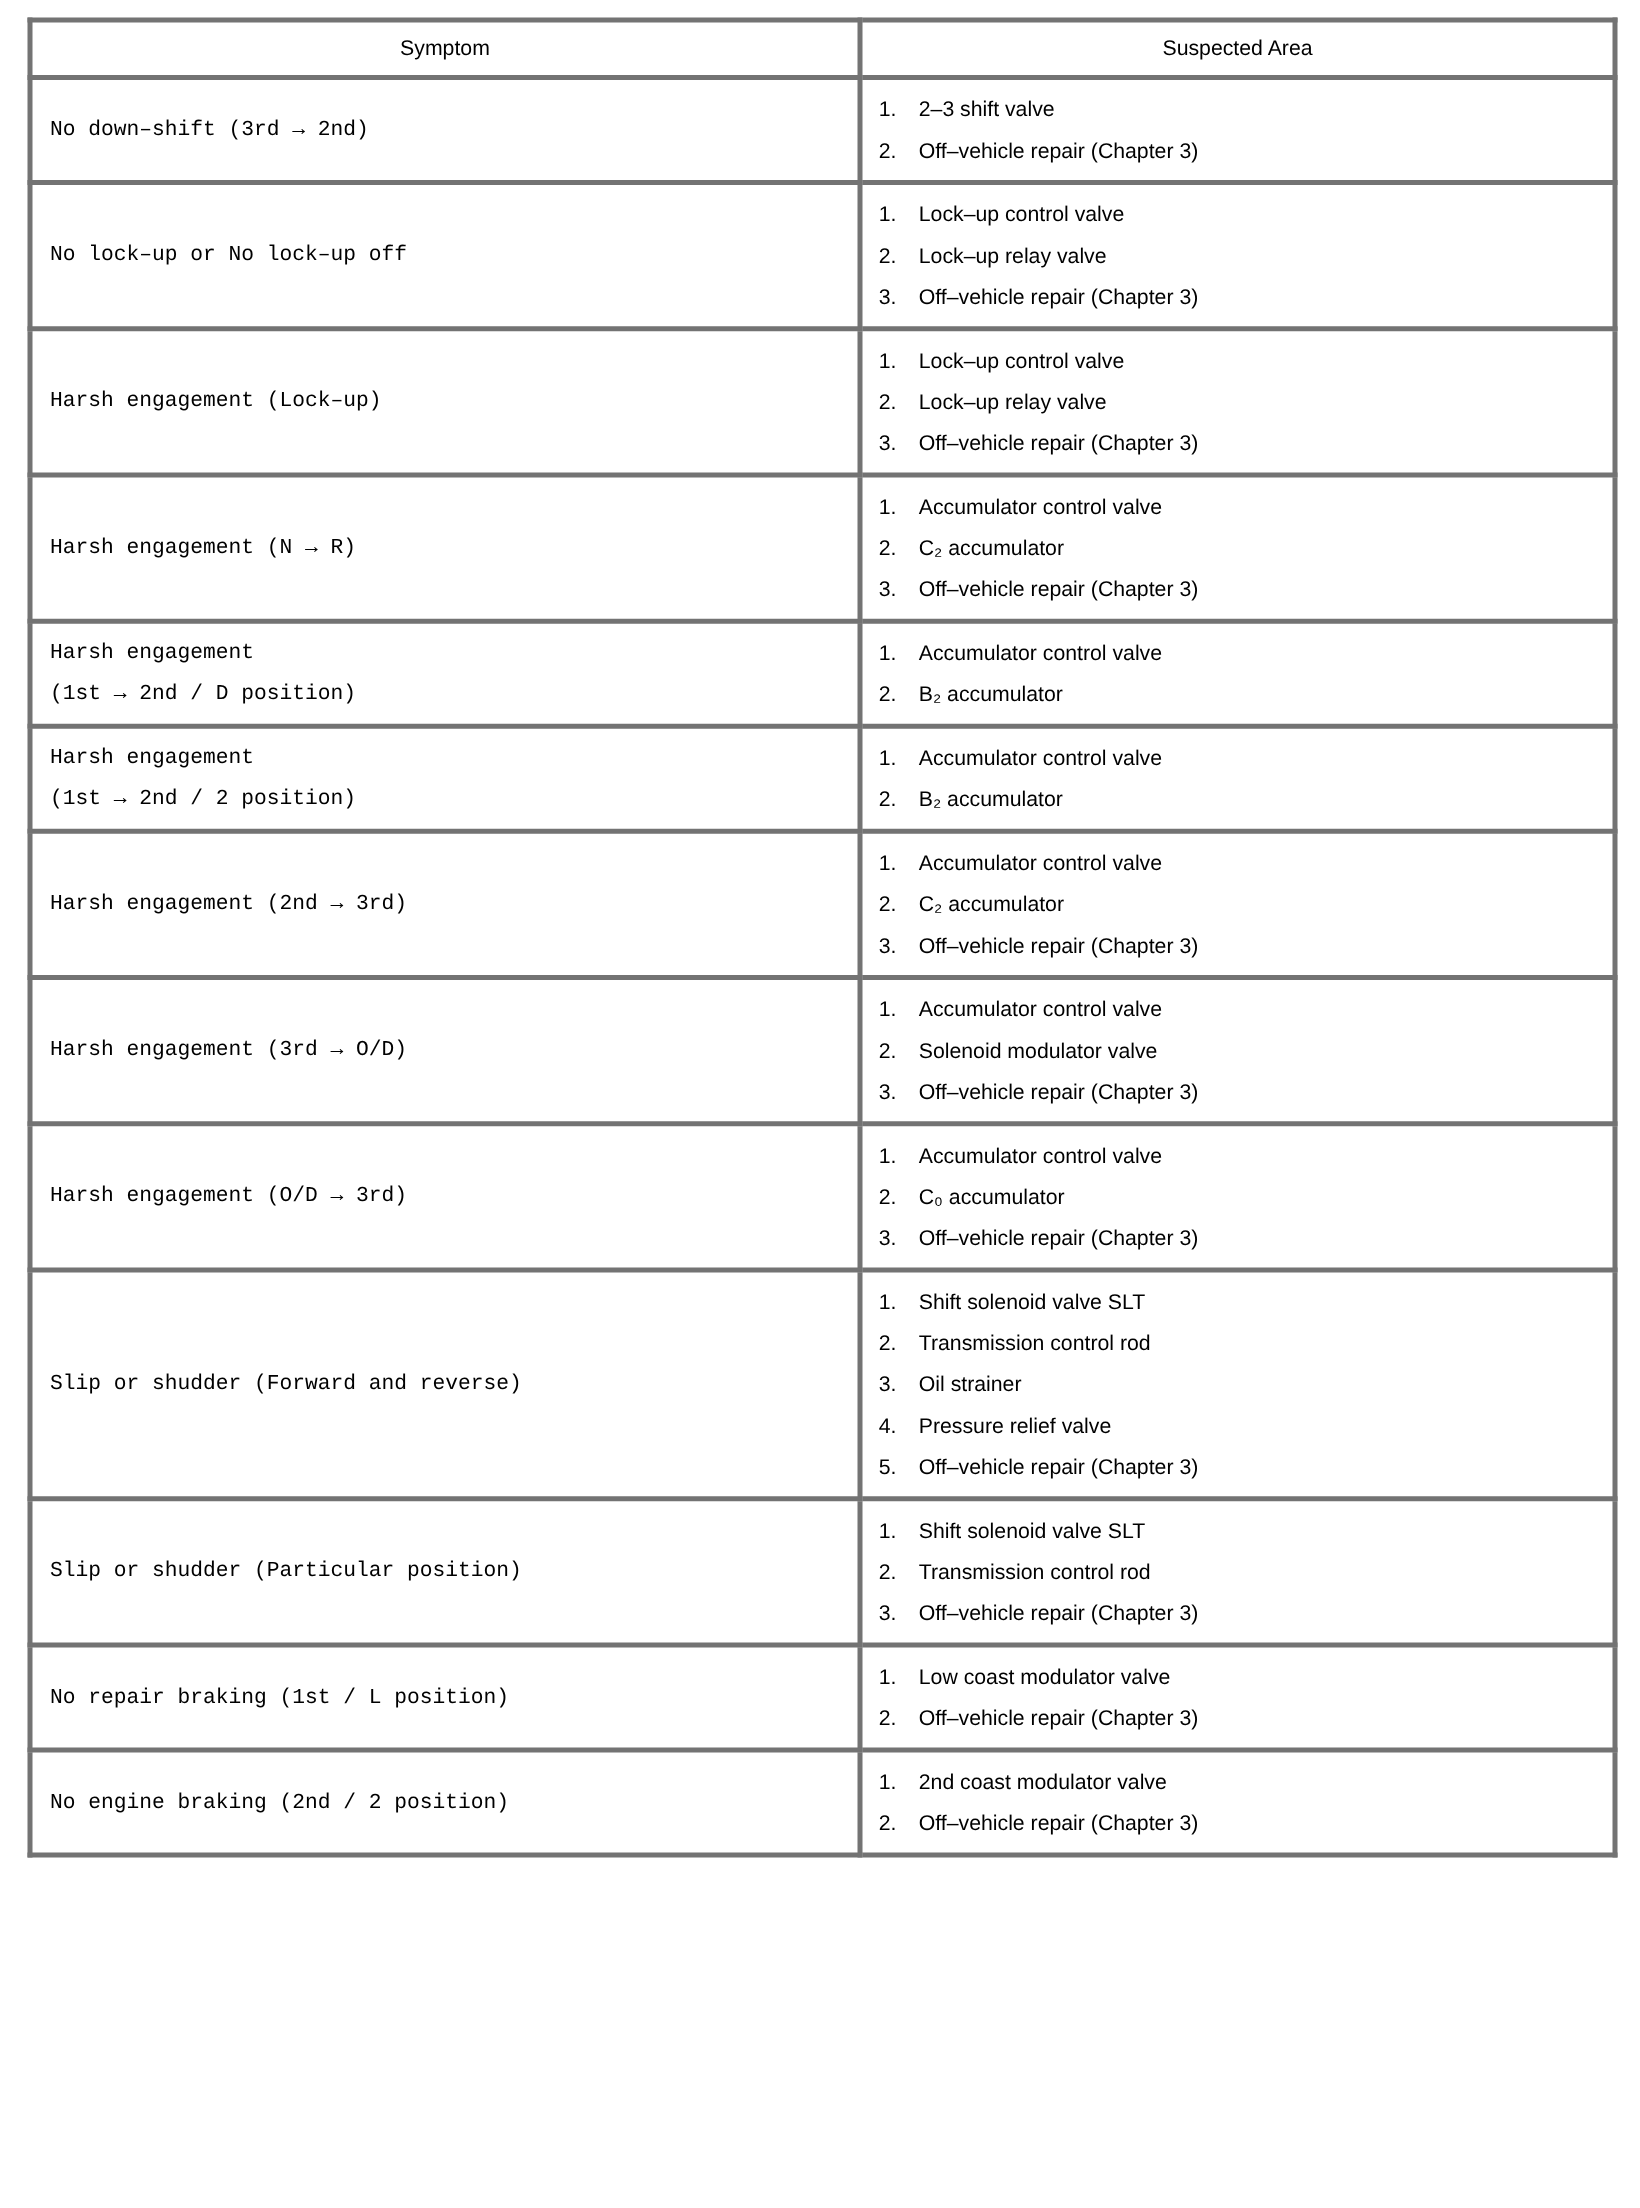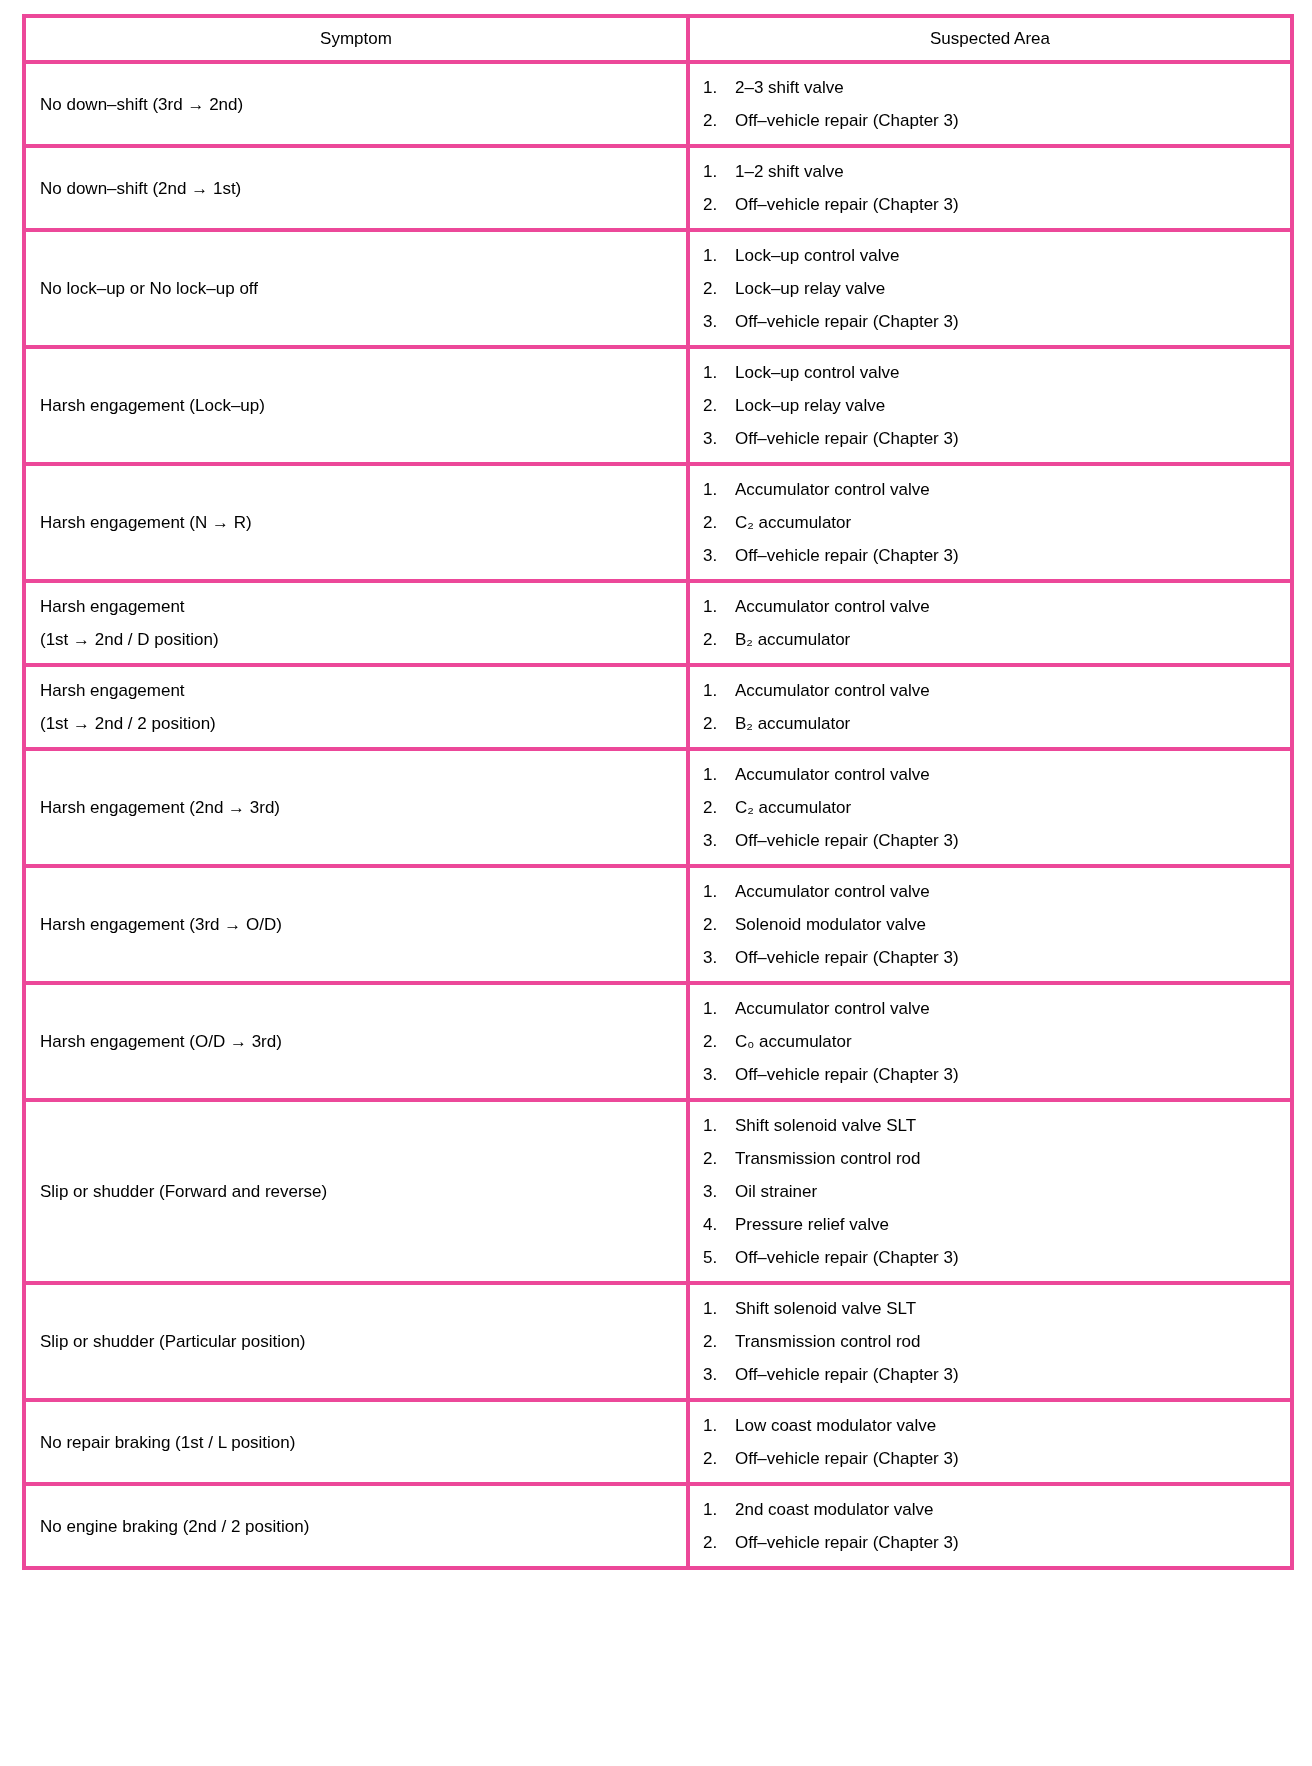--- a/index.html
+++ b/index.html
@@ -17,35 +17,36 @@
     background: #ffffff;
   }
   table.tt {
     border-collapse: collapse;
     table-layout: fixed;
     width: 1268px;
     background: #ffffff;
   }
   table.tt th,
   table.tt td {
-    border: 4px solid #ec4899;
+    border: 4px solid #737373;
     box-sizing: border-box;
   }
   table.tt th {
     font-weight: 400;
     font-size: 17px;
     height: 46px;
     text-align: center;
     vertical-align: middle;
     padding: 0;
   }
   td.sym {
     padding: 7px 10px 7px 14px;
     vertical-align: middle;
     font-size: 17px;
+    font-family: Liberation Mono, monospace;
   }
   .sym-line {
     line-height: 33px;
     white-space: nowrap;
   }
   td.area {
     padding: 7px 8px 7px 13px;
     vertical-align: middle;
     font-size: 17px;
   }
@@ -89,35 +90,20 @@
               <span class="txt">2–3 shift valve</span>
             </div>
             <div class="area-item">
               <span class="num">2.</span>
               <span class="txt">Off–vehicle repair (Chapter 3)</span>
             </div>
           </td>
         </tr>
         <tr>
           <td class="sym">
-            <div class="sym-line">No down–shift (2nd → 1st)</div>
-          </td>
-          <td class="area">
-            <div class="area-item">
-              <span class="num">1.</span>
-              <span class="txt">1–2 shift valve</span>
-            </div>
-            <div class="area-item">
-              <span class="num">2.</span>
-              <span class="txt">Off–vehicle repair (Chapter 3)</span>
-            </div>
-          </td>
-        </tr>
-        <tr>
-          <td class="sym">
             <div class="sym-line">No lock–up or No lock–up off</div>
           </td>
           <td class="area">
             <div class="area-item">
               <span class="num">1.</span>
               <span class="txt">Lock–up control valve</span>
             </div>
             <div class="area-item">
               <span class="num">2.</span>
               <span class="txt">Lock–up relay valve</span>

